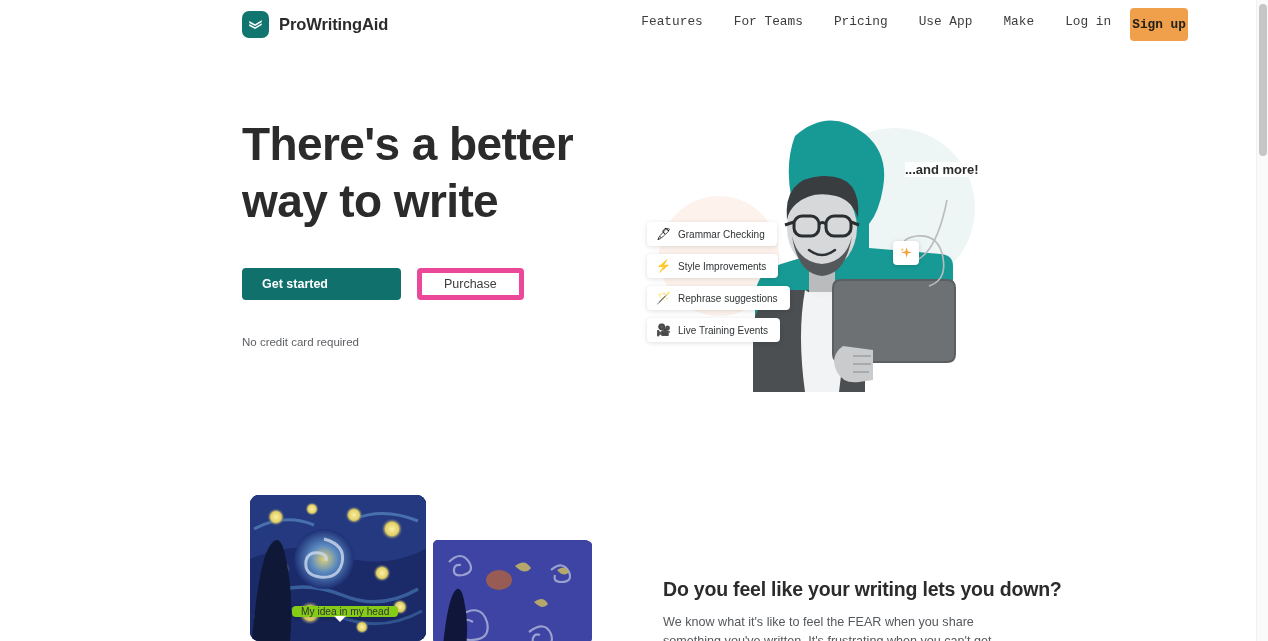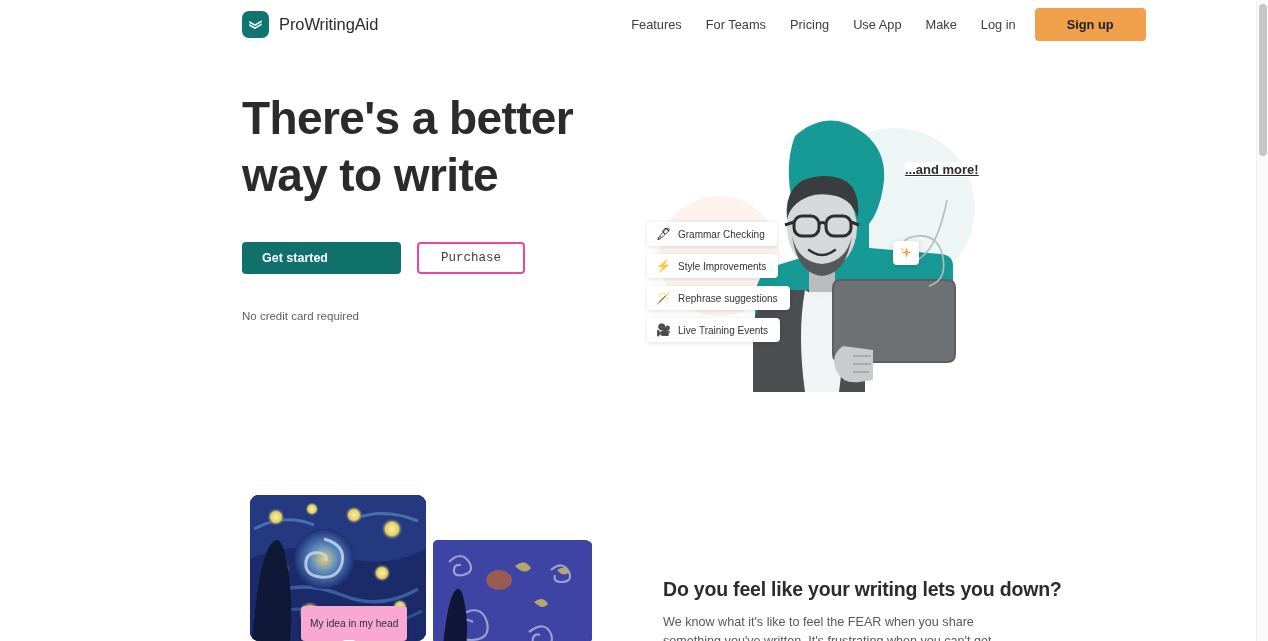--- a/index.html
+++ b/index.html
@@ -36,66 +36,67 @@
     width: 27px; height: 27px;
     border-radius: 7px;
     background: #11756f;
     display: flex;
     align-items: center;
     justify-content: center;
     flex: 0 0 auto;
   }
   .brand-name {
     font-size: 16.5px;
-    font-weight: normal;
+    font-weight: bold;
     color: #2b2b2b;
     letter-spacing: -0.1px;
     white-space: nowrap;
   }
   .nav {
     display: flex;
-    align-items: center;
     margin-left: 241px;
-    gap: 0;
+    gap: 7px;
+    font-family: Liberation Mono, monospace;
   }
   .nav-link {
     font-size: 12.8px;
     color: #3d3d3d;
     padding: 6px 12px;
     white-space: nowrap;
     cursor: pointer;
     text-decoration: none;
   }
   .nav-cta {
-    margin-left: 7px;
+    margin-left: 0;
     background: #f0a04b;
     color: #23201c;
     font-size: 12.8px;
     font-weight: bold;
-    padding: 9px 32px;
+    padding: 9px 2px;
     border-radius: 4px;
     border: none;
     cursor: pointer;
     white-space: nowrap;
     font-family: inherit;
   }
 
   
   .hero {
     position: absolute;
     top: 90px; left: 242px;
     width: 1014px;
   }
   .hero-copy { position: absolute; top: 0; left: 0; width: 400px; }
   .hero-title {
     font-size: 46px;
     line-height: 57px;
     font-weight: bold;
     color: #2b2b2b;
     letter-spacing: -0.6px;
+    margin-top: 26px;
   }
   .hero-sub {
     margin-top: 23px;
     font-size: 15px;
     line-height: 23px;
     color: #55585c;
     width: 330px;
   }
   .hero-actions {
     margin-top: 38px;
@@ -121,27 +122,27 @@
   }
   .btn-primary .sub {
     font-weight: normal;
     font-size: 10.5px;
     opacity: 0.92;
     margin-top: 47px;
   }
   .btn-outline {
     background: #ffffff;
     color: #3d3d3d;
-    border: 2px solid #ec4899;
+    border: 5px solid #ec4899;
     border-radius: 4px;
     padding: 0 22px;
     height: 32px;
     font-size: 12.5px;
     cursor: pointer;
-    font-family: Liberation Mono, monospace;
+    font-family: Liberation Sans, sans-serif;
     white-space: nowrap;
   }
   .hero-note {
     margin-top: 36px;
     font-size: 11.5px;
     color: #5c5f63;
   }
 
   
   .hero-art {
@@ -189,21 +190,20 @@
   }
   .chip-ico { font-size: 12px; line-height: 1; width: 14px; text-align: center; }
   .and-more {
     position: absolute;
     left: 258px; top: 62px;
     font-size: 13px;
     font-weight: bold;
     color: #2b2b2b;
     background: rgba(255,255,255,0.86);
     white-space: nowrap;
-    text-decoration: underline;
   }
   .sparkle-badge {
     position: absolute;
     left: 246px; top: 141px;
     width: 26px; height: 24px;
     background: #ffffff;
     border-radius: 4px;
     box-shadow: 0 1px 5px rgba(0,0,0,0.16);
     display: flex; align-items: center; justify-content: center;
     font-size: 13px;
@@ -225,24 +225,24 @@
     left: 187px; top: 41px;
     width: 163px; height: 110px;
     border-radius: 9px;
     overflow: hidden;
     background: #3b429f;
     border-left: 4px solid #ffffff;
     border-top: 4px solid #ffffff;
   }
   .idea-tag {
     position: absolute;
-    left: 59px; top: 111px;
-    background: #f9a8d4;
-    border-radius: 4px;
-    padding: 12px 9px;
+    left: 50px; top: 111px;
+    background: #84cc16;
+    border-radius: 4px;
+    padding: 0 9px;
     font-size: 10.2px;
     color: #2f3234;
     box-shadow: 0 1px 4px rgba(0,0,0,0.2);
     white-space: nowrap;
     z-index: 5;
   }
   .idea-tag::after {
     content: "";
     position: absolute;
     left: 42px; bottom: -5px;

